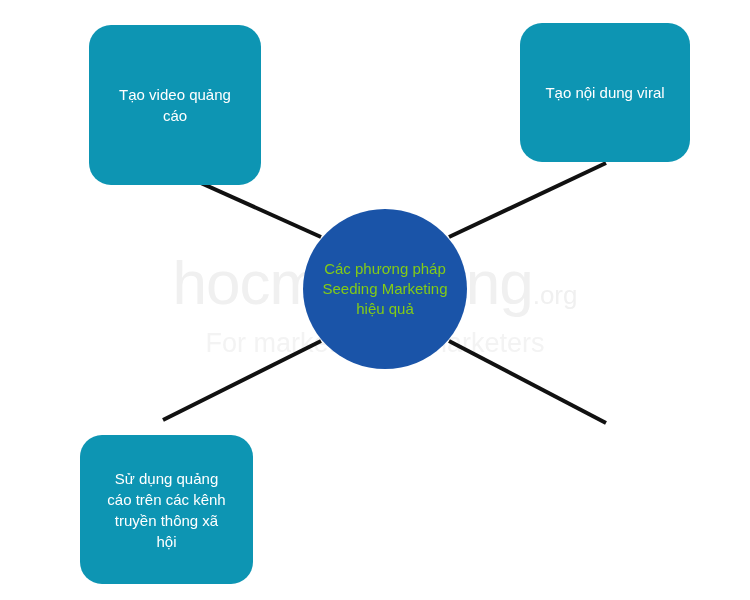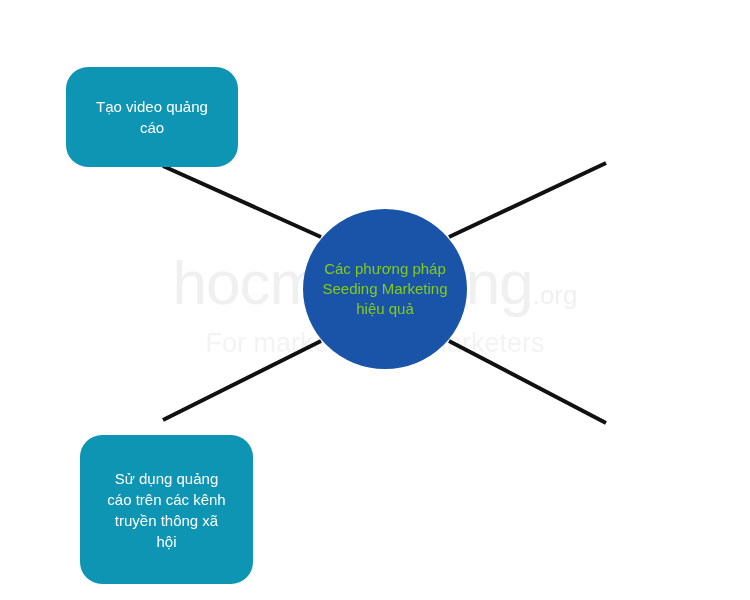--- a/index.html
+++ b/index.html
@@ -74,21 +74,21 @@
     padding: 6px 14px;
   }
   .node-box .node-label {
     color: #ffffff;
     font-size: 15px;
     line-height: 21px;
     text-align: center;
     white-space: pre-line;
   }
 
-  #box-top-left     { left: 66px;  top: 25px;  width: 172px; height: 100px; margin-top: 42px; }
+  #box-top-left     { left: 89px;  top: 25px;  width: 172px; height: 160px; }
   #box-top-right    { left: 520px; top: 23px;  width: 170px; height: 139px; }
   #box-bottom-left  { left: 80px;  top: 435px; width: 173px; height: 149px; }
   #box-bottom-right { left: 522px; top: 424px; width: 170px; height: 134px; }
 
   
   #center-node {
     position: absolute;
     left: 303px;
     top: 209px;
     width: 164px;
@@ -125,20 +125,23 @@
     <line x1="449" y1="237" x2="606" y2="163" stroke="#111111" stroke-width="4"></line>
     <line x1="321" y1="341" x2="163" y2="420" stroke="#111111" stroke-width="4"></line>
     <line x1="449" y1="341" x2="606" y2="423" stroke="#111111" stroke-width="4"></line>
   </svg>
 
   <div class="node-box" id="box-top-left">
     <div class="node-label">Tạo video quảng
 cáo</div>
   </div>
 
+  <div class="node-box" id="box-top-right">
+    <div class="node-label">Tạo nội dung viral</div>
+  </div>
 
   <div class="node-box" id="box-bottom-left">
     <div class="node-label">Sử dụng quảng
 cáo trên các kênh
 truyền thông xã
 hội</div>
   </div>
 
 
   <div id="center-node">

